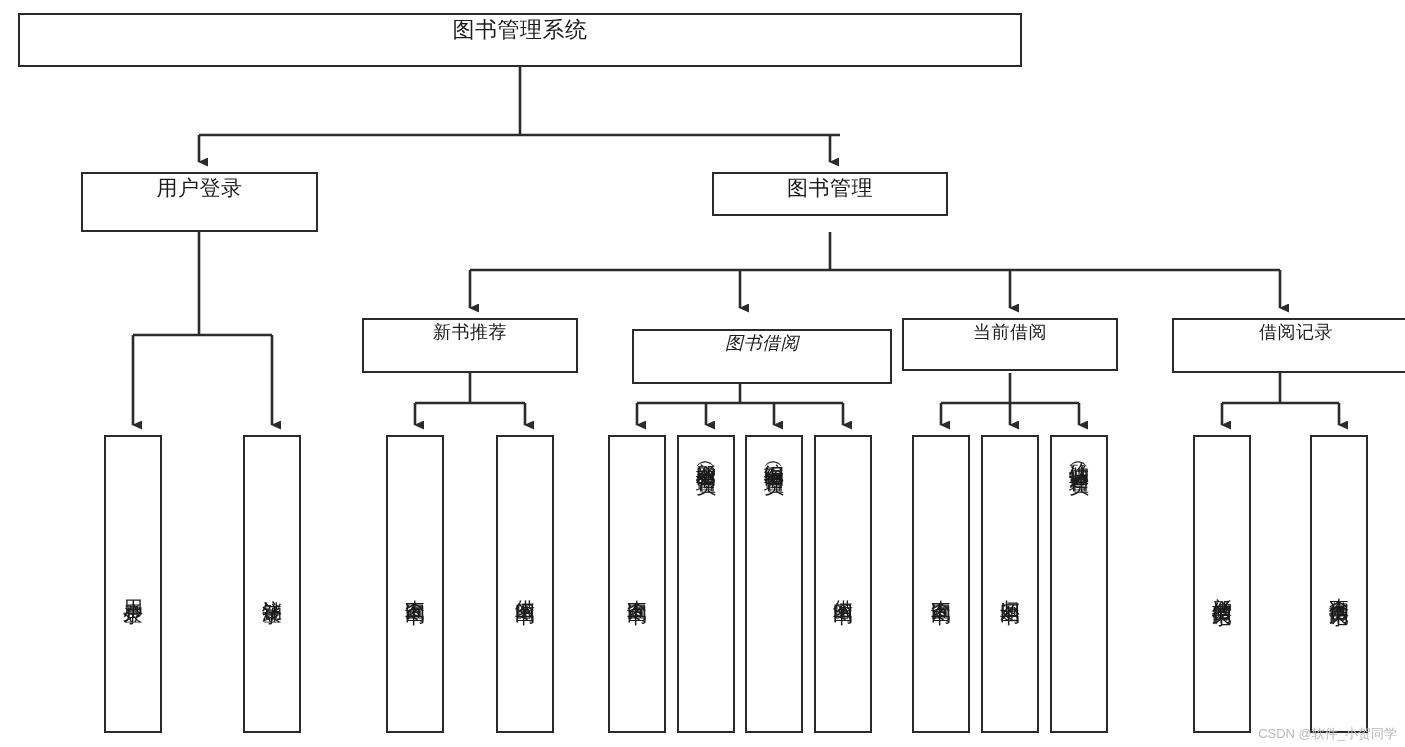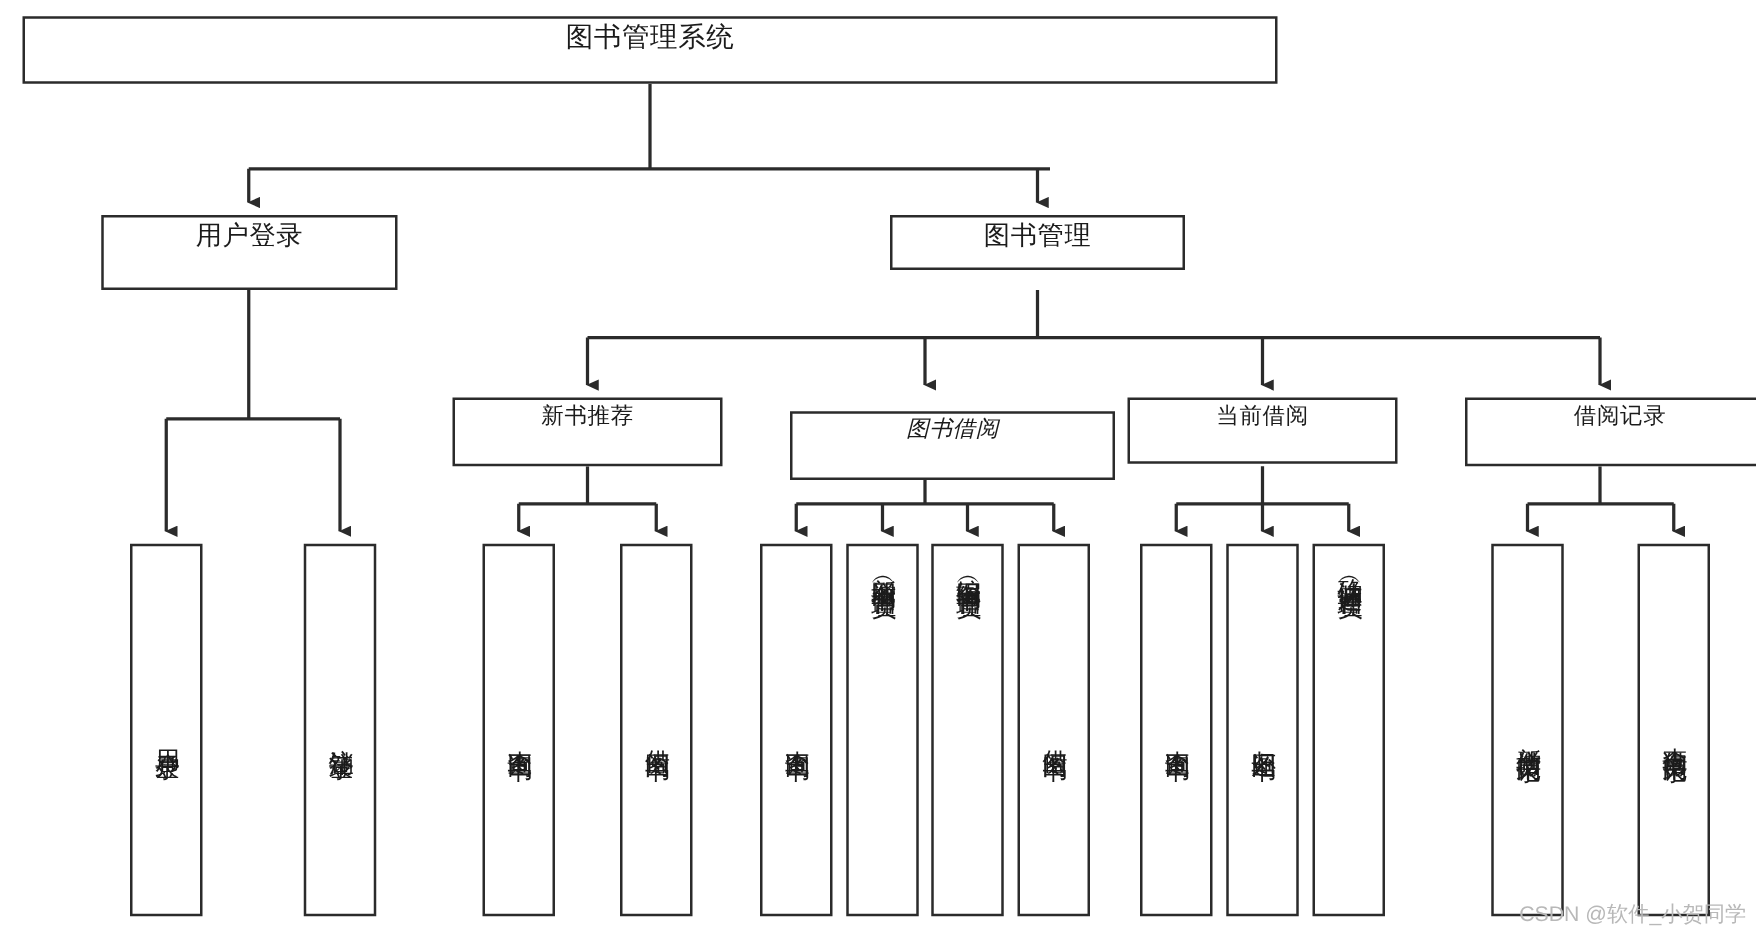--- a/index.html
+++ b/index.html
@@ -60,21 +60,21 @@
   .node-leaf.leaf-mid .node-label {
     margin-top: 84px;
   }
   .node-leaf.leaf-high .node-label {
     margin-top: 8px;
   }
   .watermark {
     position: absolute;
     right: 8px;
     bottom: 4px;
-    font-size: 17px;
+    font-size: 13px;
     color: #b8b8b8;
     white-space: nowrap;
     pointer-events: none;
   }
 </style>
 </head>
 <body>
 
 <div id="diagram-root">
 

